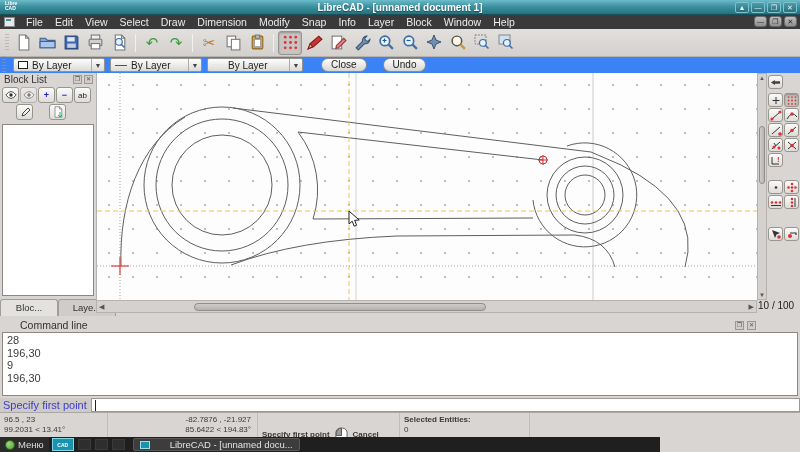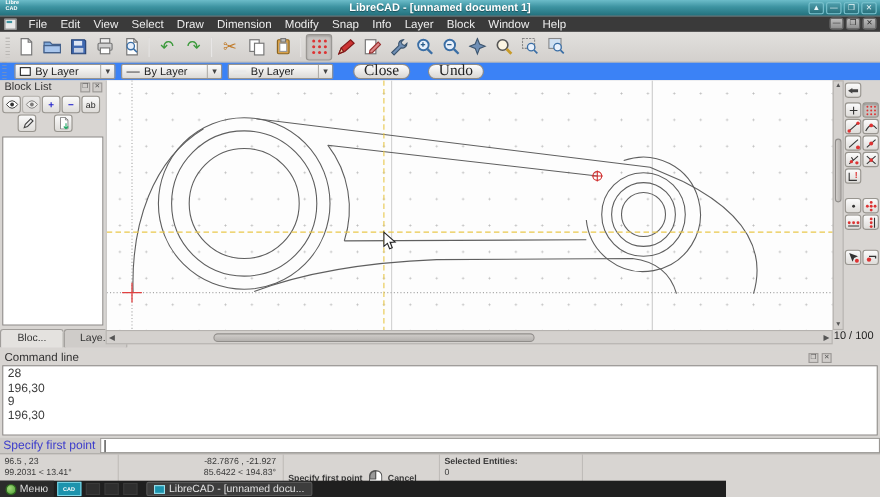--- a/index.html
+++ b/index.html
@@ -46,21 +46,21 @@
   
   .toolbar2 { position:absolute; left:0; top:57px; width:800px; height:16px; background:#3b82f6;
     display:flex; align-items:center; }
   .dd { height:14px; background:linear-gradient(#fdfdfd,#dcdad7); border:1px solid #96938f; border-radius:2px;
     display:flex; align-items:center; font-size:10px; color:#222; margin-left:5px; }
   .dd .sw { margin:0 4px; }
   .dd .lbl { flex:1; }
   .dd .arr { border-left:1px solid #b0ada9; width:13px; text-align:center; font-size:7px; color:#444;
     align-self:stretch; line-height:13px; }
   .pillbtn { height:14px; padding:0 9px; background:linear-gradient(#fdfdfd,#d8d6d3); border:1px solid #8f8c88;
-    border-radius:7px; font-size:14px; line-height:12px; color:#222;font-family:Liberation Serif, serif; }
+    border-radius:7px; font-size:10px; line-height:12px; color:#222; }
 
   
   .main { position:absolute; left:0; top:73px; width:800px; height:246px; background:#d8d5d2; }
 
   
   .blockdock { position:absolute; left:0; top:0; width:96px; height:246px; }
   .dockhead { height:13px; font-size:10px; color:#333; padding-left:4px; position:relative; line-height:13px; }
   .dockhead .dhb { position:absolute; top:2px; width:9px; height:9px; border:1px solid #9a9794;
     background:#d0cdca; font-size:6px; line-height:7px; text-align:center; color:#555; }
   .brow { display:flex; padding-left:2px; margin-top:1px; gap:1px; }
@@ -94,21 +94,21 @@
   .rightdock { position:absolute; left:768px; top:2px; width:32px; height:244px; }
   .rd-back { width:31px; height:13px; margin-bottom:2px; }
   .rdbtn { width:15px; height:14px; background:linear-gradient(#fbfbfb,#dedcd9); border:1px solid #98958f;
     border-radius:3px; display:inline-flex; align-items:center; justify-content:center; vertical-align:top; }
   .rdbtn.pressed { background:#c7c4c1; box-shadow:inset 0 1px 2px rgba(0,0,0,.3); }
   .rdbtn svg { width:12px; height:11px; }
   .rdrow { display:flex; gap:1px; margin-bottom:1px; }
 
   
   .cmddock { position:absolute; left:0; top:319px; width:800px; height:93px; background:#d8d5d2; }
-  .cmdhead { height:13px; font-size:10.5px; color:#333; line-height:13px; padding-left:4px; position:relative; }
+  .cmdhead { height:13px; font-size:10.5px; color:#333; line-height:13px; padding-left:20px; position:relative; }
   .cmdhist { position:absolute; left:2px; top:13px; width:796px; height:64px; background:#fff;
     border:1px solid #8a8784; font-size:11px; color:#3c3c3c; padding:1px 4px; line-height:12.5px; overflow:hidden; }
   .cmdprompt { position:absolute; left:0; top:79px; width:800px; height:14px; display:flex; }
   .cp-label { background:#cdcac7; color:#3d3dcc; font-size:11px; line-height:14px; padding:0 4px 0 3px; }
   .cp-input { flex:1; background:#fff; border:1px solid #9a9794; position:relative; }
   .caret { position:absolute; left:3px; top:1px; width:1px; height:11px; background:#222; }
 
   
   .statusbar { position:absolute; left:0; top:412px; width:800px; height:43px; background:#d8d5d2;
     border-top:1px solid #aaa7a4; display:flex; font-size:8px; color:#3a3a3a; }
@@ -119,21 +119,21 @@
   .s4 { width:130px; }
 
   
   .taskbar { position:absolute; left:0; top:437px; width:660px; height:15px; background:#1f1f1f;
     display:flex; align-items:center; color:#ddd; font-size:9.5px; }
   .tk-menu { display:flex; align-items:center; gap:3px; padding:0 5px; height:15px; background:#2b2b2b; }
   .tk-mint { width:10px; height:10px; border-radius:50%; background:radial-gradient(circle at 35% 35%,#9fd978,#4f9e35); border:1px solid #2e6b1e; }
   .tk-cad { width:22px; height:13px; margin-left:3px; background:#1c93ad; border:1px solid #7fd6e6;
     display:flex; align-items:center; justify-content:center; font-size:5px; color:#fff; font-weight:bold; }
   .tk-sq { width:13px; height:11px; background:#2e2e2e; border:1px solid #3a3a3a; margin-left:4px; }
-  .tk-win { display:flex; align-items:center; gap:4px; height:13px; margin-left:8px; padding:0 6px;
+  .tk-win { display:flex; align-items:center; gap:20px; height:13px; margin-left:8px; padding:0 6px;
     background:#3d3d3d; border:1px solid #575757; border-radius:2px; color:#e2e2e2; }
   .tk-winicon { width:10px; height:8px; background:#1c93ad; border:1px solid #9adfeb; }
   .tk-tray { margin-left:auto; display:flex; align-items:center; gap:5px; padding-right:4px; color:#cfcfcf; }
   .tk-dot { width:7px; height:7px; border-radius:50%; background:#8b8b8b; }
   .muted { color:#c4c4c4; }
 </style>
 </head>
 <body>
 
 <svg width="0" height="0" style="position:absolute">

